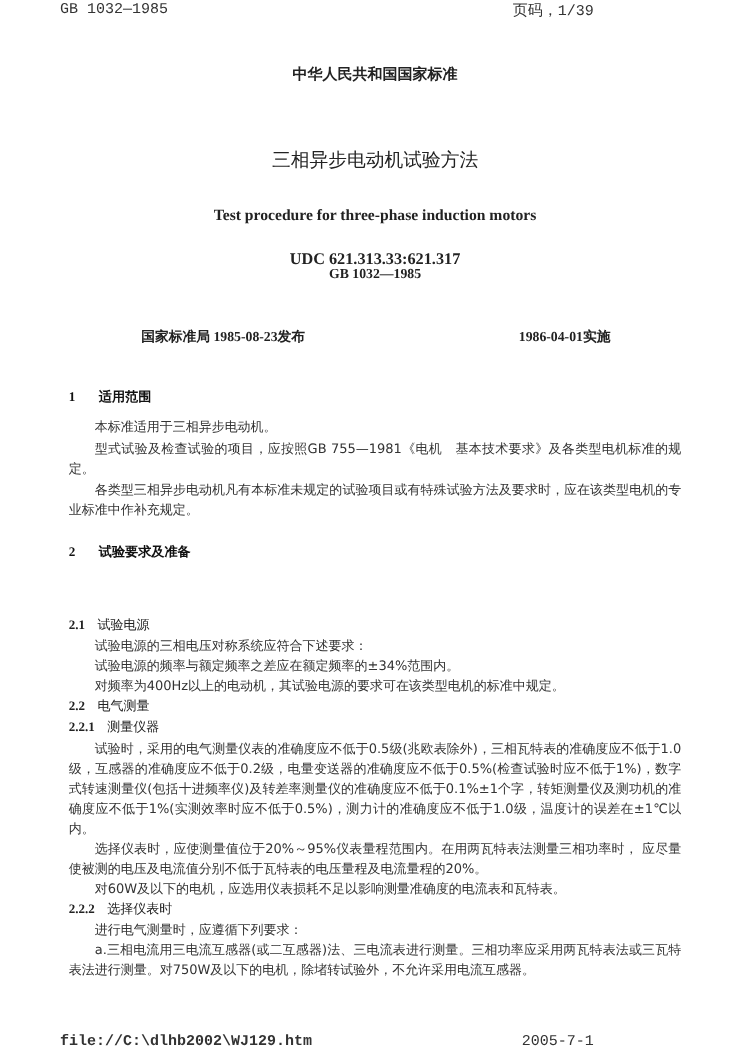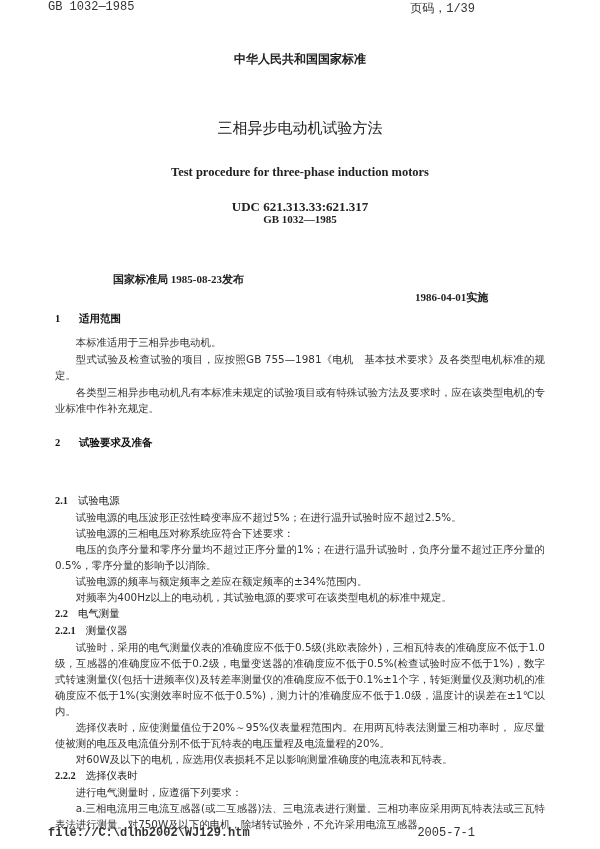--- a/index.html
+++ b/index.html
@@ -26,22 +26,22 @@
     .ftr-left { left: 48px; top: 826px; font-weight: bold; }
     .ftr-right { right: 125px; top: 826px; }
 
     .center { position: absolute; left: 0; width: 600px; text-align: center; }
     .nat-std { top: 51px; font-size: 12px; font-weight: bold; font-family: "DejaVu Sans", sans-serif; }
     .title-cn { top: 119px; font-size: 15px; font-family: "DejaVu Sans", sans-serif; }
     .title-en { top: 165px; font-size: 12.5px; font-weight: bold; font-family: "Liberation Serif", serif; }
     .udc { top: 199px; font-size: 13px; font-weight: bold; font-family: "Liberation Serif", serif; }
     .gbno { top: 213px; font-size: 11px; font-weight: bold; font-family: "Liberation Serif", serif; }
 
-    .issue-left { left: 113px; top: 262px; font-size: 11px; font-weight: bold; font-family: "Liberation Serif", "DejaVu Sans", serif; margin-top: 10px; }
-    .issue-right { left: 415px; top: 262px; font-size: 11px; font-weight: bold; font-family: "Liberation Serif", "DejaVu Sans", serif; margin-top: 28px; }
+    .issue-left { left: 113px; top: 262px; font-size: 11px; font-weight: bold; font-family: "Liberation Serif", "DejaVu Sans", serif; }
+    .issue-right { left: 415px; top: 262px; font-size: 11px; font-weight: bold; font-family: "Liberation Serif", "DejaVu Sans", serif; }
 
     .content {
       position: absolute;
       left: 55px;
       width: 490px;
       font-size: 10.4px;
       line-height: 16px;
       font-family: "DejaVu Sans", sans-serif;
       color: #333;
     }
@@ -101,23 +101,21 @@
 <div class="content" style="top:434px;">
   <div class="sec">
     <span class="num">2</span><span>试验要求及准备</span>
   </div>
 </div>
 
 <div class="content" style="top:468px;margin-top:24px;">
   <div class="sub">
     <span class="num">2.1</span><span>试验电源</span>
   </div>
-  <div class="p">试验电源的电压波形正弦性畸变率应不超过5%；在进行温升试验时应不超过2.5%。</div>
   <div class="p">试验电源的三相电压对称系统应符合下述要求：</div>
-  <div class="p">电压的负序分量和零序分量均不超过正序分量的1%；在进行温升试验时，负序分量不超过正序分量的0.5%，零序分量的影响予以消除。</div>
   <div class="p">试验电源的频率与额定频率之差应在额定频率的±34%范围内。</div>
   <div class="p">对频率为400Hz以上的电动机，其试验电源的要求可在该类型电机的标准中规定。</div>
 
   <div class="sub">
     <span class="num">2.2</span><span>电气测量</span>
   </div>
 
   <div class="sub">
     <span class="num">2.2.1</span><span>测量仪器</span>
   </div>

